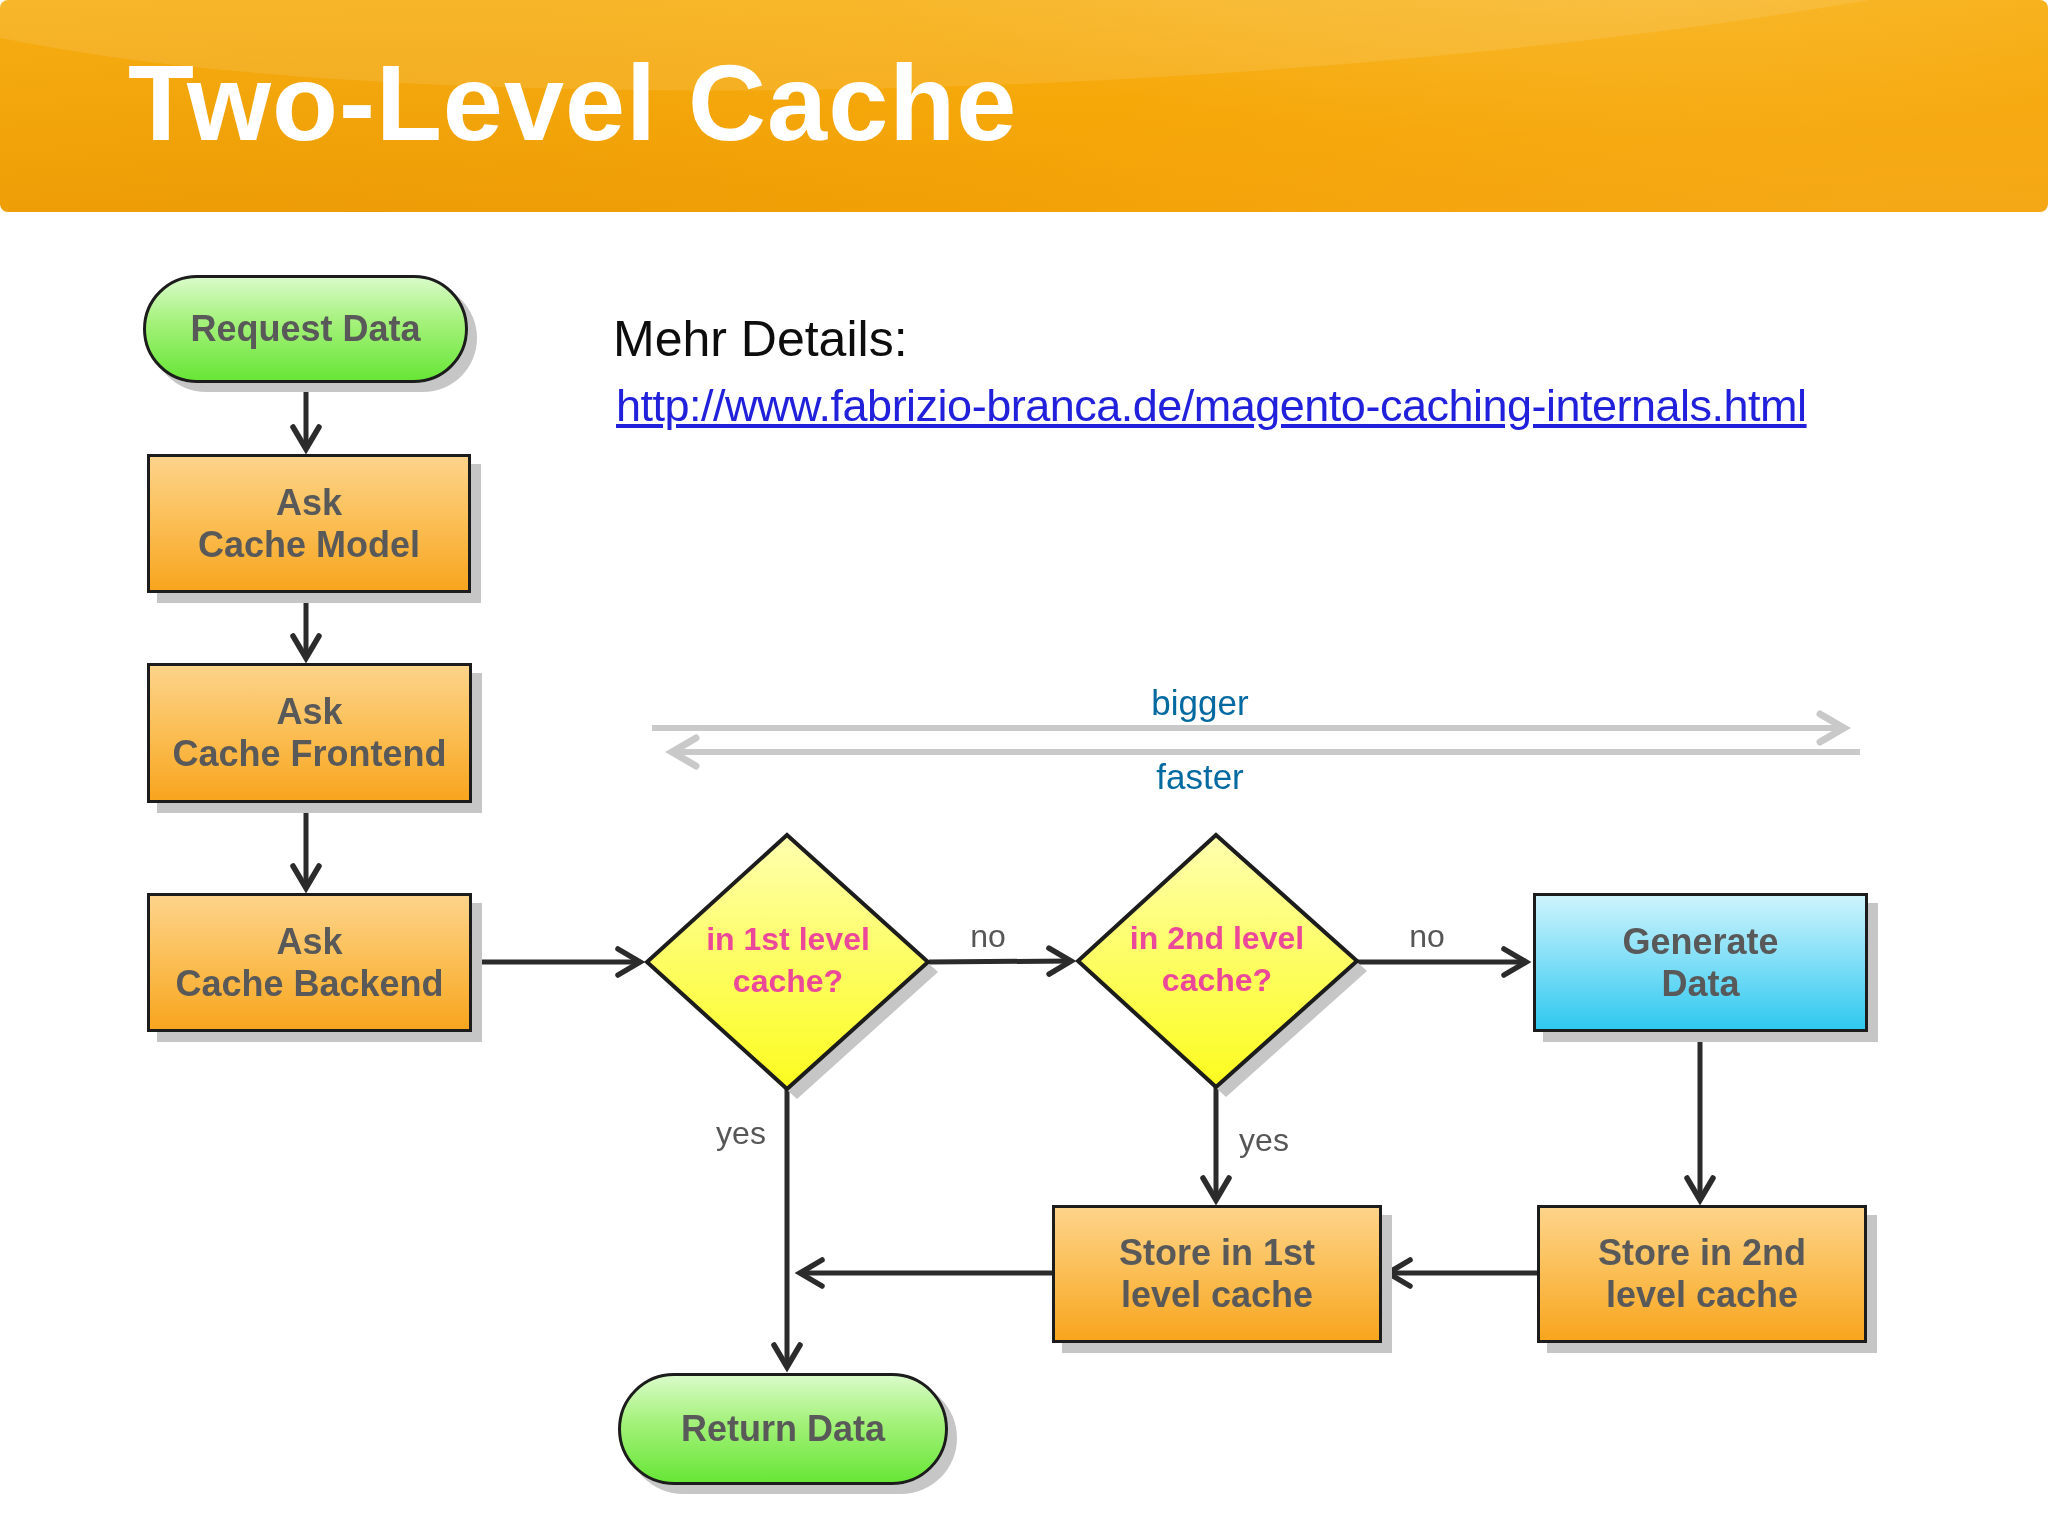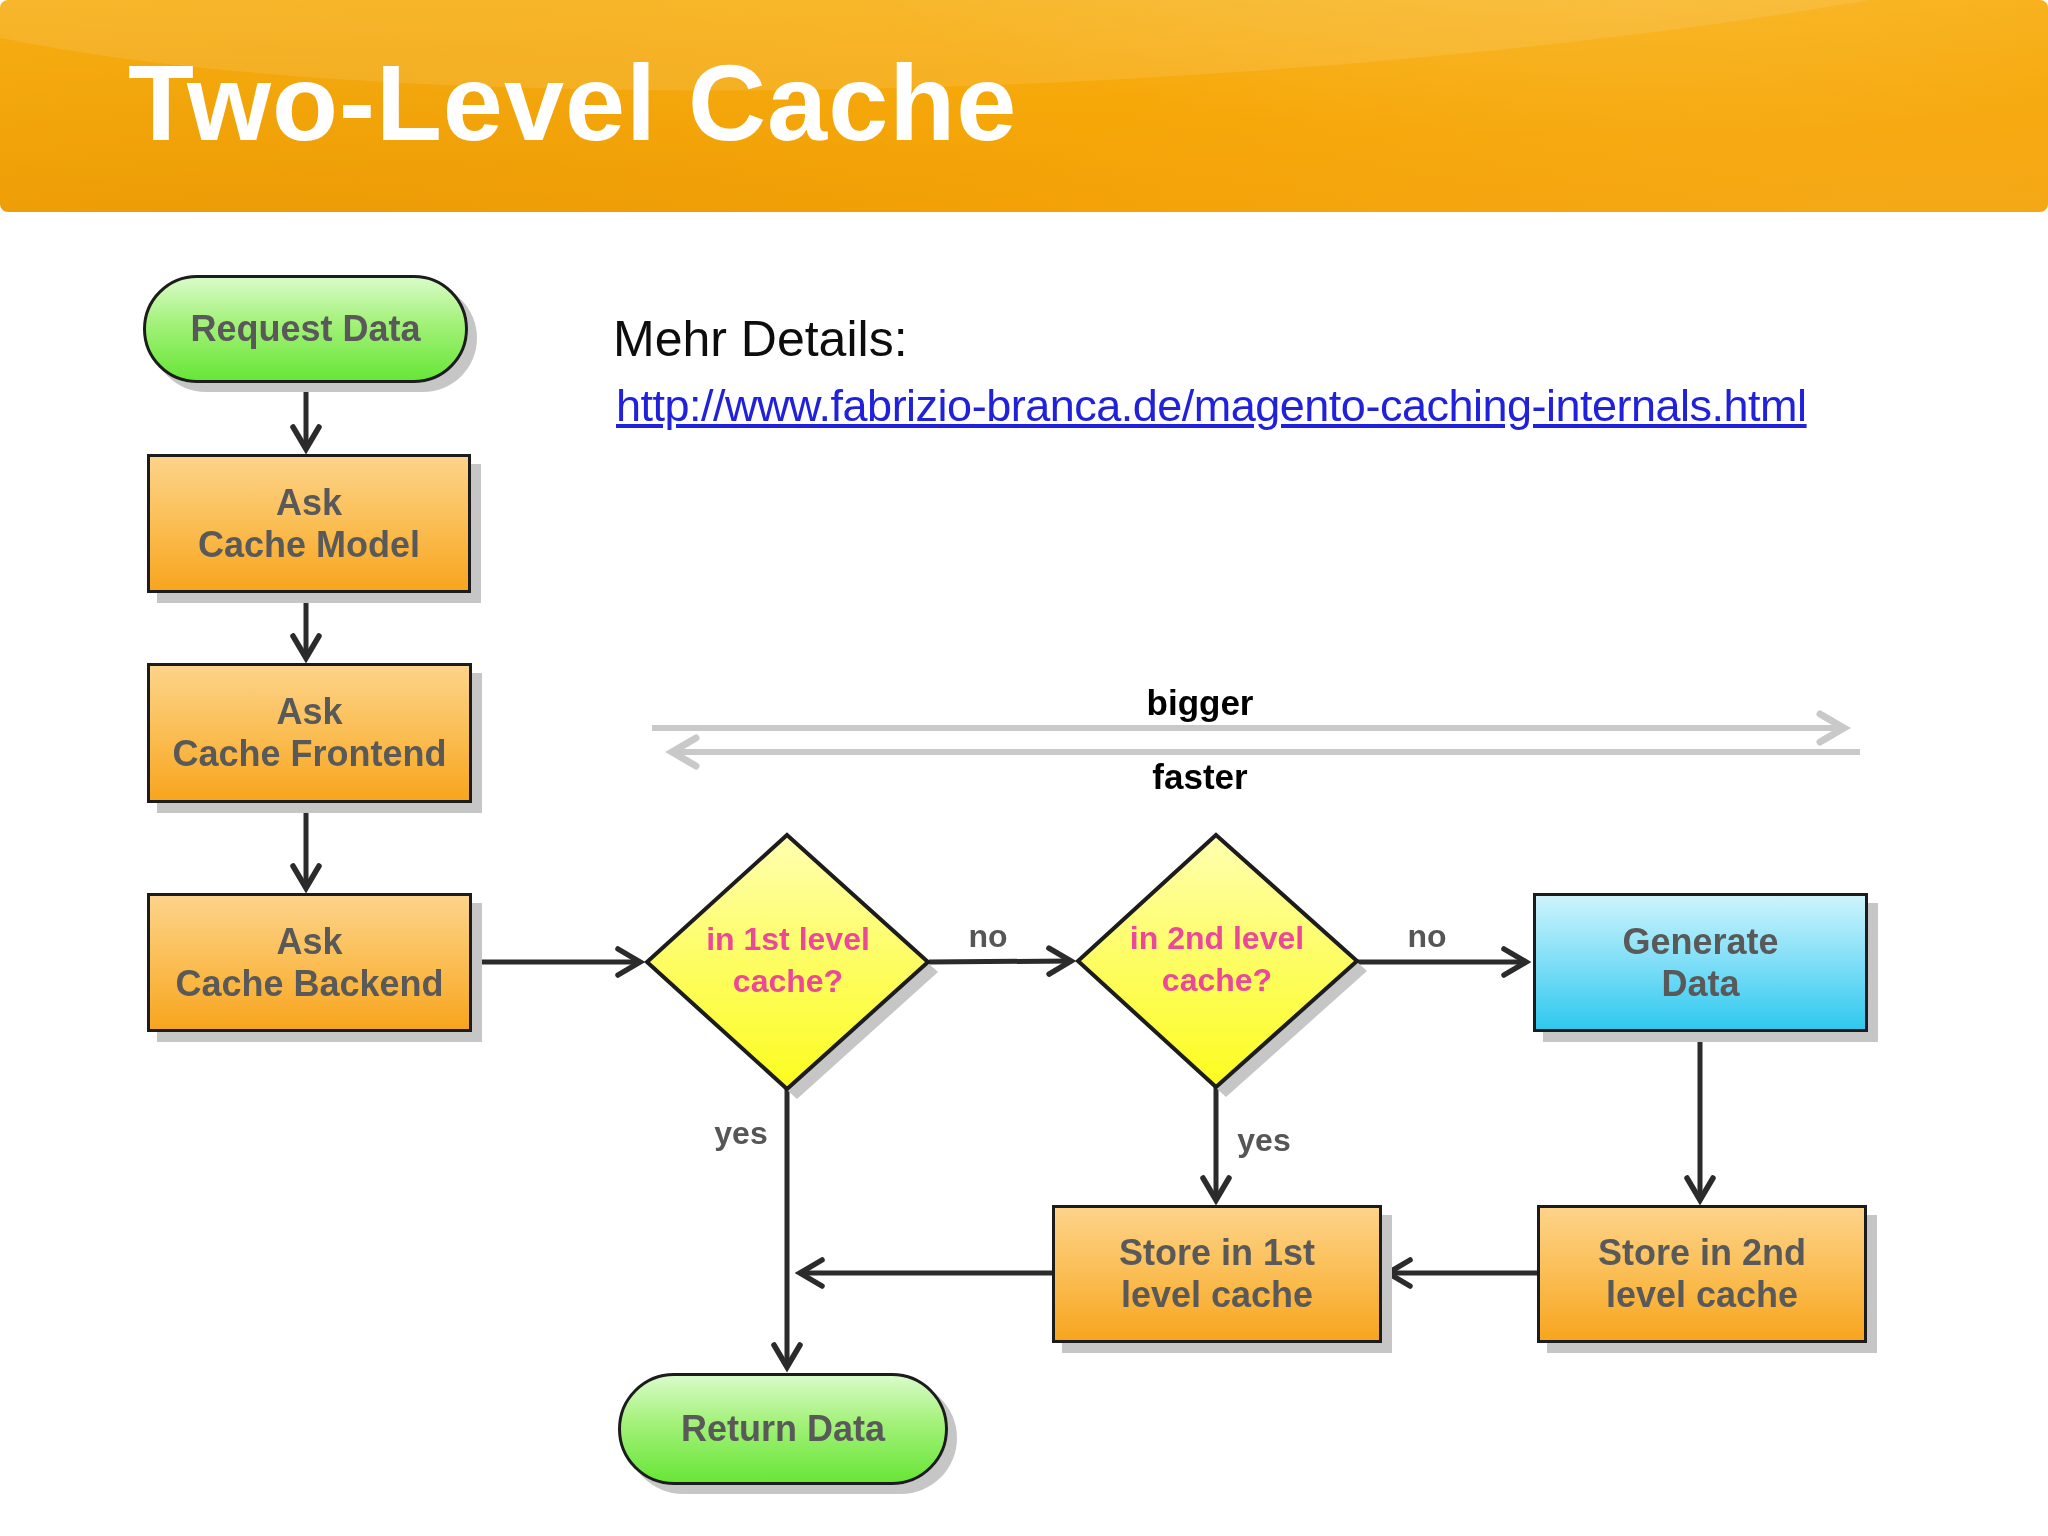--- a/index.html
+++ b/index.html
@@ -47,25 +47,25 @@
   .terminator{
     border-radius:60px;
     background:linear-gradient(to bottom,#d9fbc8 0%,#a2f178 45%,#68e637 100%);
     box-shadow:9px 9px 0 #c6c6c6;
   }
   .generate{
     background:linear-gradient(to bottom,#cdf4fc 0%,#7fdef7 50%,#2fc8ef 100%);
     box-shadow:10px 10px 0 #c6c6c6;
   }
   .edge-label{
-    position:absolute;font-weight:bold;font-size:32px;color:#565656;
+    position:absolute;font-weight:normal;font-size:32px;color:#565656;
     transform:translate(-50%,-50%);white-space:nowrap;
   }
   .scale-label{
-    position:absolute;font-weight:bold;font-size:35px;color:#000000;
+    position:absolute;font-weight:normal;font-size:35px;color:#0369a1;
     transform:translate(-50%,-50%);white-space:nowrap;text-align:right;
   }
   .diamond-label{
     position:absolute;width:260px;transform:translate(-50%,-50%);
     font-weight:bold;font-size:32px;line-height:42px;color:#ec4899;text-align:center;
   }
 </style>
 </head>
 <body>
 

